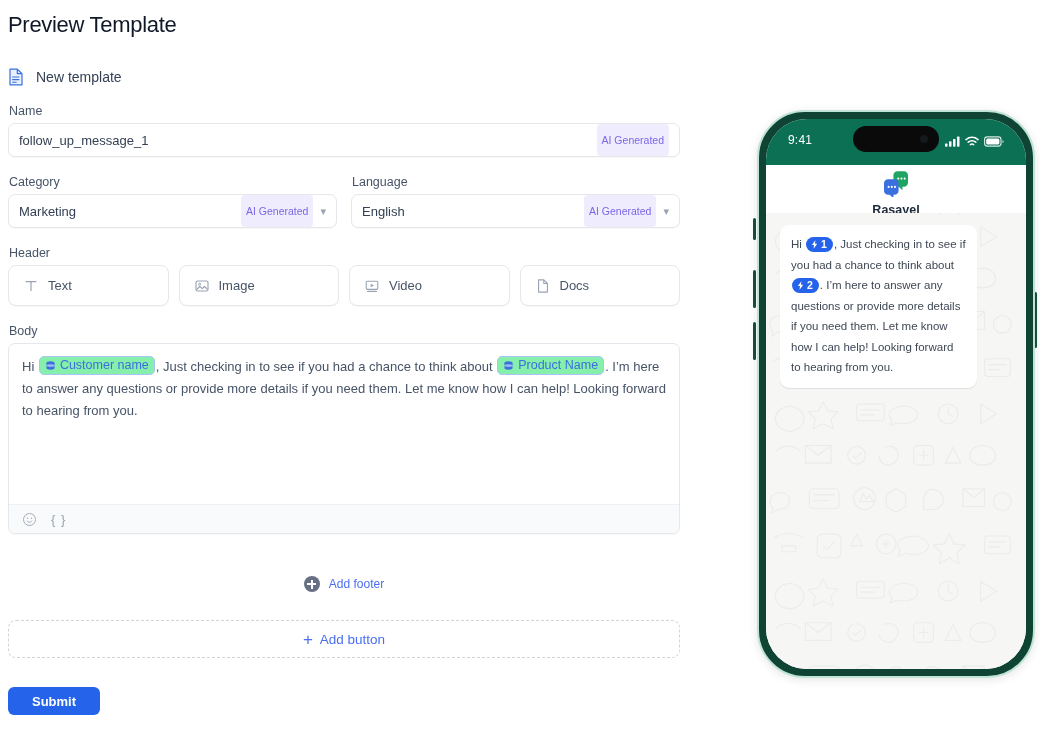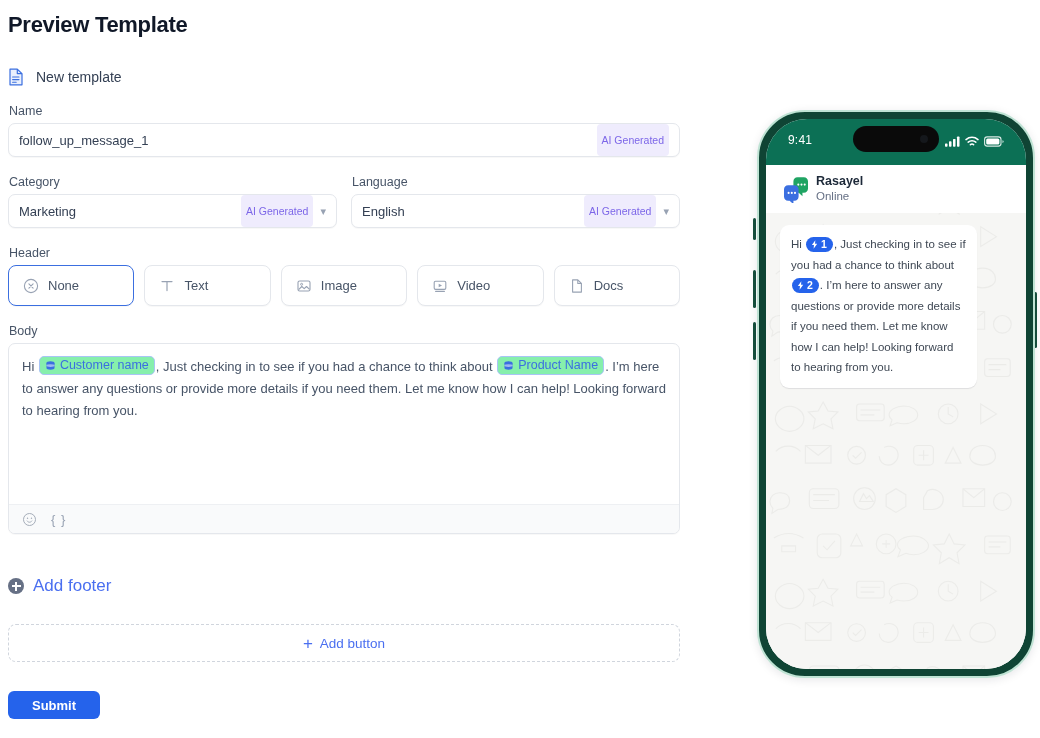--- a/index.html
+++ b/index.html
@@ -9,21 +9,21 @@
     background: #ffffff;
     font-family: "Liberation Sans", sans-serif;
     overflow: hidden;
   }
   .page { position: relative; width: 1040px; height: 738px; background:#fff; }
 
   
   .form-col { position:absolute; left:8px; top:0; width:672px; }
 
   .page-title {
-    font-size: 22px; font-weight: bold; color:#101828;
+    font-size: 22px; font-weight: normal; color:#101828;
     letter-spacing:-0.3px; margin:12px 0 0 0; padding:0;
   }
 
   .tpl-row { display:flex; align-items:center; gap:12px; margin-top:30px; }
   .tpl-icon { width:16px; height:18px; display:block; }
   .tpl-label { font-size:14px; color:#344054; }
 
   .field-label {
     font-size:12.5px; color:#475467; margin:18px 0 5px 1px; display:block;
   }
@@ -74,22 +74,22 @@
 
   .body-toolbar {
     border-top:1px solid #eef0f3; background:#f9fafb; height:29px;
     display:flex; align-items:center; gap:14px; padding:0 13px;
   }
   .tb-ico { width:15px; height:15px; color:#98a2b3; display:block; }
   .tb-braces { font-size:13px; color:#98a2b3; line-height:1; letter-spacing:1px;}
 
   
   .add-footer {
-    display:flex; align-items:center; justify-content:flex-start; gap:9px;
-    margin-top:42px; font-size:17px; color:#4a6ff0;
+    display:flex; align-items:center; justify-content:center; gap:9px;
+    margin-top:42px; font-size:12px; color:#4a6ff0;
   }
   .plus-circle {
     width:16px; height:16px; border-radius:50%; background:#667085;
     position:relative; flex:none;
   }
   .plus-circle:before, .plus-circle:after {
     content:""; position:absolute; background:#fff;
   }
   .plus-circle:before { left:3.5px; top:7.2px; width:9px; height:1.6px; }
   .plus-circle:after  { top:3.5px; left:7.2px; height:9px; width:1.6px; }
@@ -131,21 +131,21 @@
     width:86px; height:26px; border-radius:14px; background:#0a0a0a;
   }
   .dyn-island:after{
     content:""; position:absolute; right:11px; top:9px; width:8px; height:8px;
     border-radius:50%; background:#15181c;
   }
   .st-icons { display:flex; align-items:center; gap:5px; }
 
   .chat-head {
     background:#fff; height:48px; display:flex; align-items:center;
-    gap:6px; padding:4px 16px;
+    gap:6px; padding:4px 16px;flex-direction:column;
   }
   .brand-logo { width:28px; height:28px; flex:none; display:block; }
   .brand-name { font-size:12.5px; font-weight:bold; color:#1d2939; line-height:15px; }
   .brand-sub { font-size:11.5px; color:#667085; line-height:15px; }
 
   .chat-body { position:relative; flex:1; height:calc(100% - 94px); background:#f6f6f4; }
   .wallpaper { position:absolute; inset:0; opacity:0.55; }
 
   .msg-bubble {
     position:absolute; left:14px; top:12px; width:197px;
@@ -207,29 +207,20 @@
           <span class="input-val">English</span>
           <span class="ai-badge">AI Generated</span>
           <span class="chev">▾</span>
         </div>
       </div>
     </div>
 
     <label class="field-label">Header</label>
     <div class="hdr-row">
 
-      <div class="hdr-btn sel">
-        <span>
-          <svg class="hdr-ico" viewBox="0 0 16 16" fill="none">
-            <circle cx="8" cy="8" r="6.6" stroke="#98a2b3" stroke-width="1.1"></circle>
-            <path d="M5.9 5.9l4.2 4.2M10.1 5.9l-4.2 4.2" stroke="#98a2b3" stroke-width="1.1" stroke-linecap="round"></path>
-          </svg>
-        </span>
-        <span>None</span>
-      </div>
 
       <div class="hdr-btn">
         <span>
           <svg class="hdr-ico" viewBox="0 0 16 16" fill="none">
             <path d="M3 3.6h10M8 3.6v9" stroke="#98a2b3" stroke-width="1.2" stroke-linecap="round"></path>
           </svg>
         </span>
         <span>Text</span>
       </div>
 

